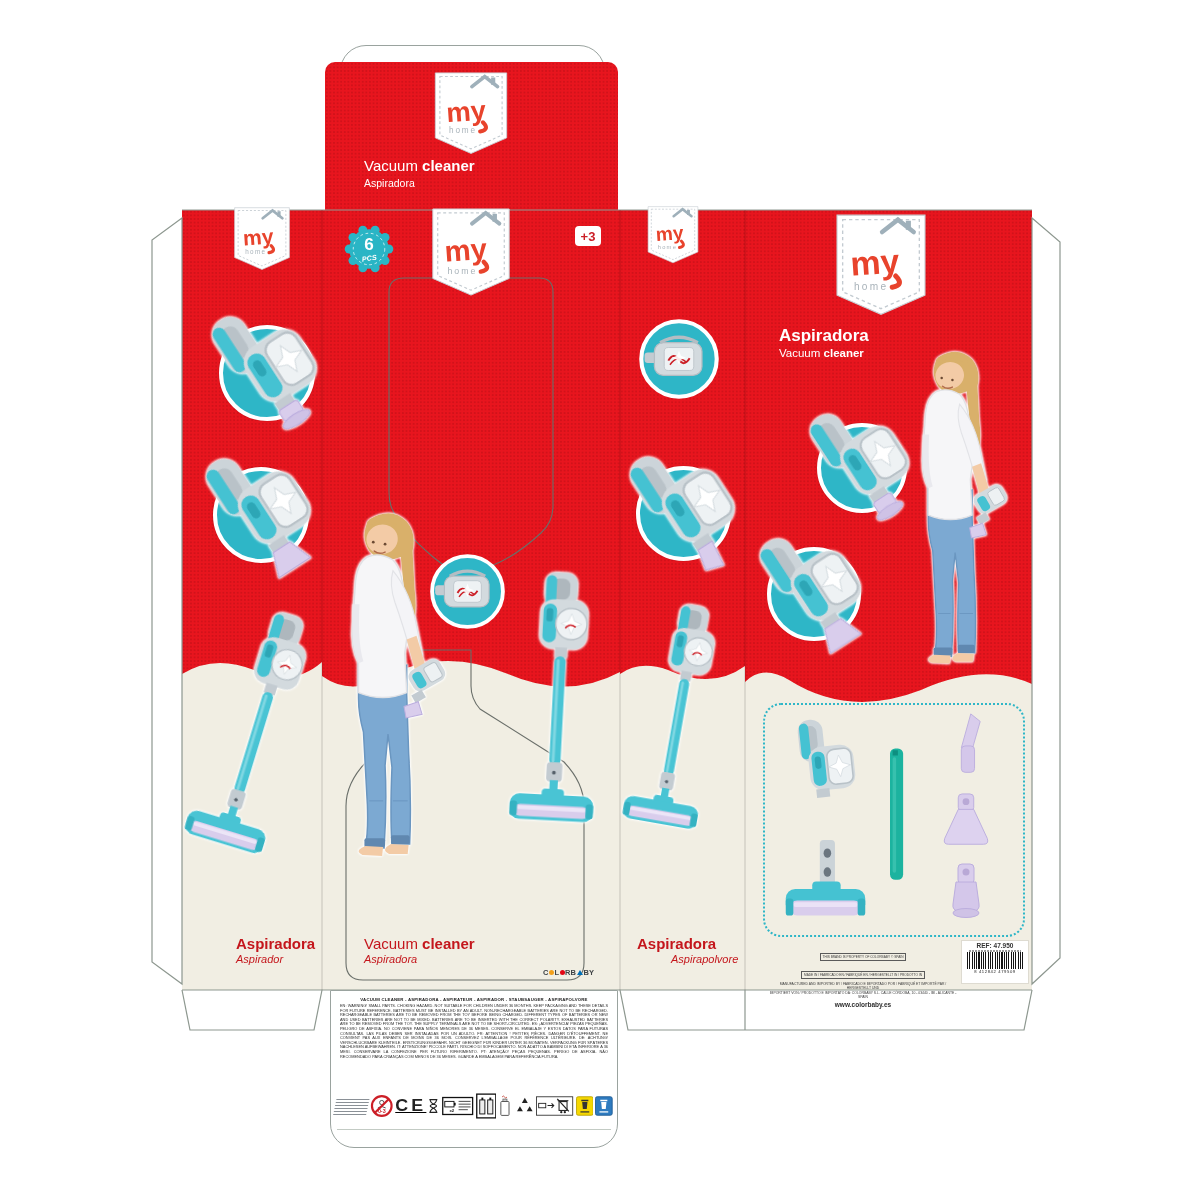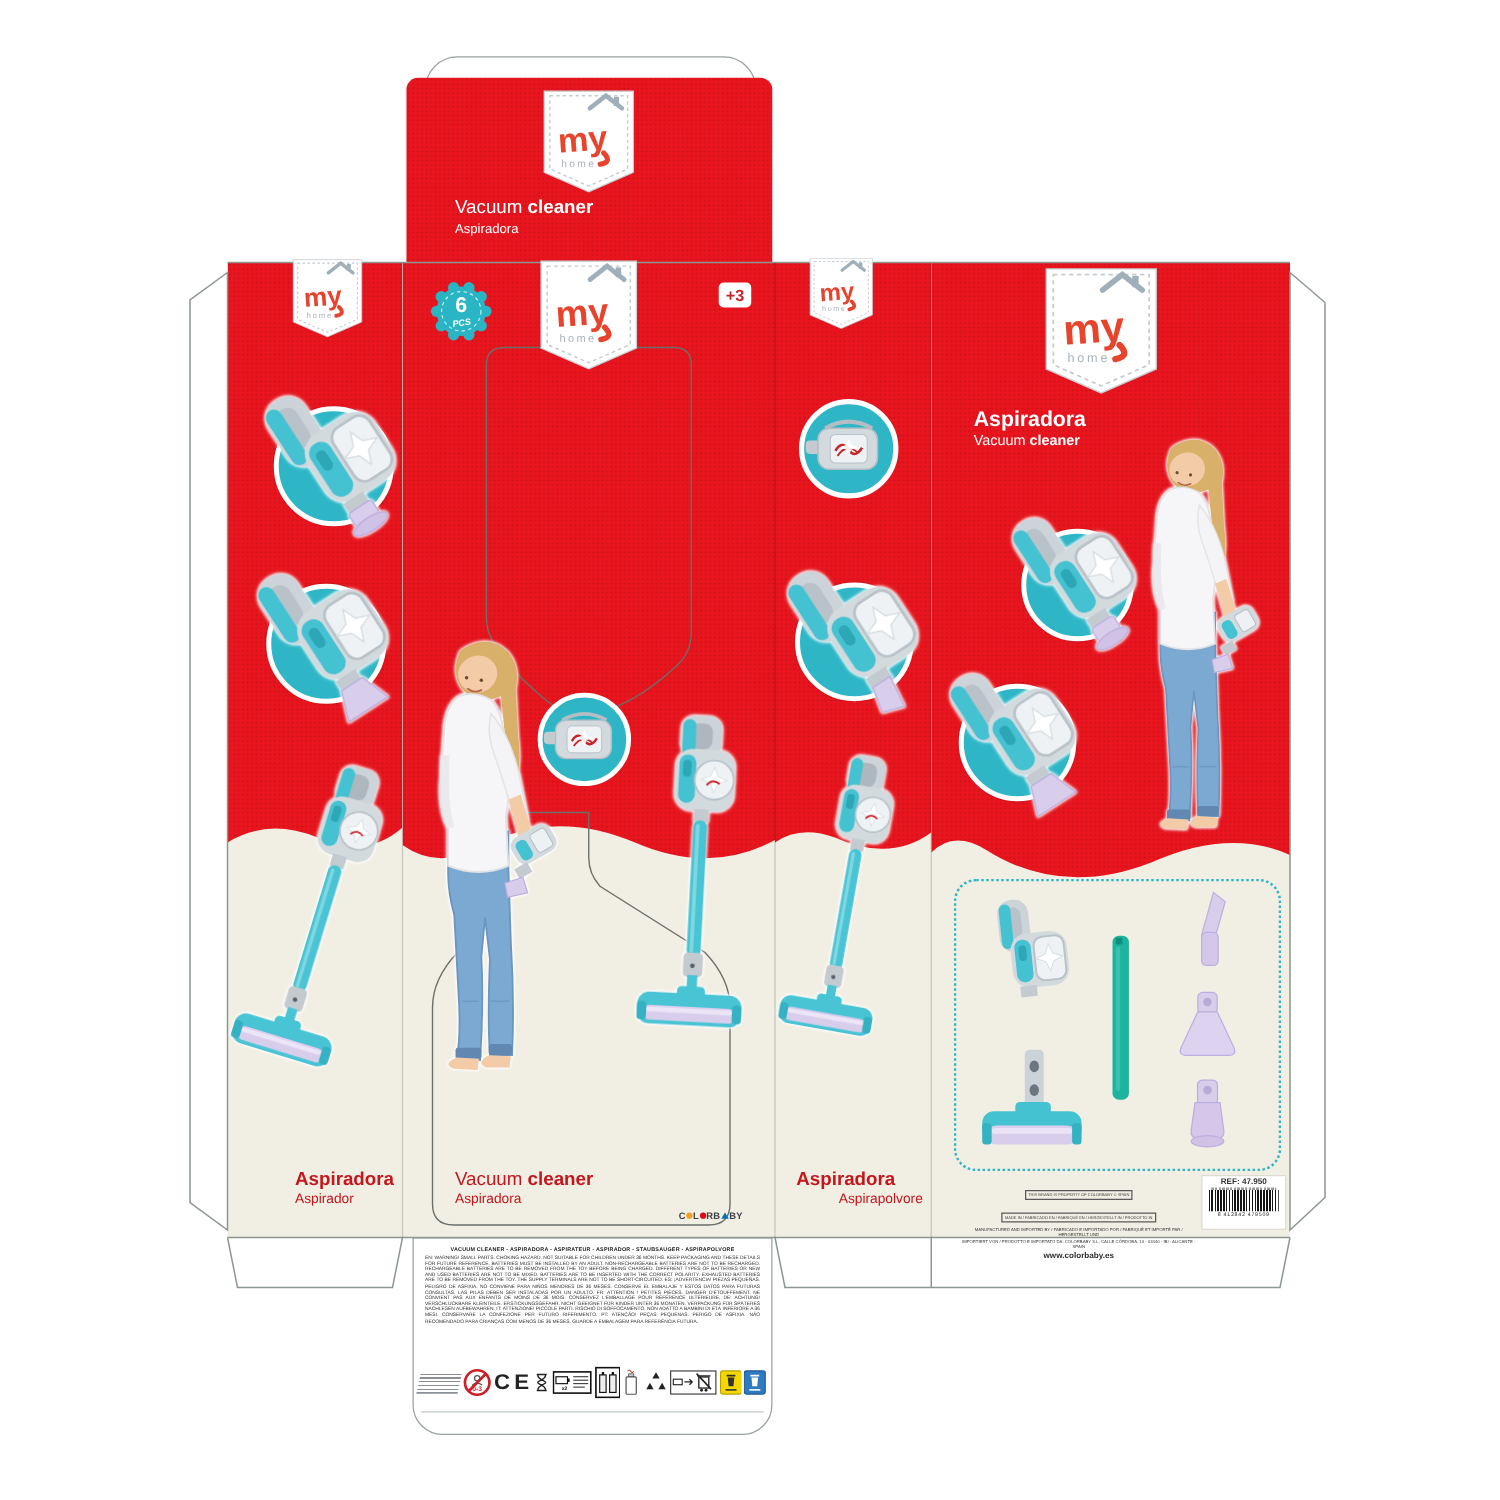--- a/index.html
+++ b/index.html
@@ -8,21 +8,21 @@
   .abs{position:absolute;}
   .red-tex{background-color:#e8151e;
            background-image:radial-gradient(rgba(90,0,5,.16) .7px, transparent .8px);
            background-size:3.6px 3.6px;}
   .panel{position:absolute;top:210px;height:780px;background:#f1eee3;}
   .redzone{position:absolute;left:0;top:0;width:100%;height:100%;}
   .tcirc{position:absolute;border-radius:50%;background:#2eb6c7;border:4px solid #ffffff;
          box-shadow:0 0 0 1px rgba(0,0,0,.05);}
   .glow{filter:drop-shadow(0 0 1.2px #fff) drop-shadow(0 0 1.2px #fff);}
   .ptitle{font-weight:bold;font-size:15px;color:#c4161c;line-height:1.1;}
-  .psub{font-size:11px;color:#c4161c;line-height:1.2;}
+  .psub{font-size:11px;color:#c4161c;line-height:1.2;font-style:italic;}
   .wtitle{color:#ffffff;font-size:15px;line-height:1.1;}
   .wtitle b{font-weight:bold;}
   .wsub{color:#ffffff;font-size:10.5px;}
   .legal{font-size:3.4px;color:#3a3a3a;text-align:center;line-height:1.35;}
   .legalbox{display:inline-block;border:.5px solid #5a5a5a;padding:.8px 2px;font-size:3.2px;color:#3a3a3a;}
   .warnbody{font-size:3.9px;line-height:1.18;color:#2e2e2e;text-align:justify;}
   .warnhead{font-size:4.3px;font-weight:bold;color:#222;text-align:center;letter-spacing:.2px;}
   .cb-letter{font-size:7.5px;font-weight:800;color:#3f4346;letter-spacing:.2px;}
   .cb-dot{display:inline-block;width:5px;height:5px;border-radius:50%;margin:0 .4px 0 .4px;}
   .iconrow{position:absolute;display:flex;align-items:center;justify-content:center;gap:2px;}
@@ -331,21 +331,21 @@
     <div style="height:2px;margin:.5px 4px;background:repeating-linear-gradient(90deg,#999 0 2px,transparent 2px 3px);"></div>
     <div class="barbars" style="margin:0 2px;"></div>
     <div style="font-size:4.2px;color:#222;letter-spacing:.6px;">8 412842 479509</div>
   </div>
 
   <div class="abs" style="left:330px;top:990px;width:288px;height:158px;background:#fff;border:1px solid #9aa39f;border-radius:0 0 24px 24px;box-sizing:border-box;">
     <div class="warnhead" style="margin:6px 10px 2px;">VACUUM CLEANER - ASPIRADORA - ASPIRATEUR - ASPIRADOR - STAUBSAUGER - ASPIRAPOLVORE</div>
     <div class="warnbody" style="margin:0 9px;height:76px;overflow:hidden;">EN: WARNING! SMALL PARTS. CHOKING HAZARD. NOT SUITABLE FOR CHILDREN UNDER 36 MONTHS. KEEP PACKAGING AND THESE DETAILS FOR FUTURE REFERENCE. BATTERIES MUST BE INSTALLED BY AN ADULT. NON-RECHARGEABLE BATTERIES ARE NOT TO BE RECHARGED. RECHARGEABLE BATTERIES ARE TO BE REMOVED FROM THE TOY BEFORE BEING CHARGED. DIFFERENT TYPES OF BATTERIES OR NEW AND USED BATTERIES ARE NOT TO BE MIXED. BATTERIES ARE TO BE INSERTED WITH THE CORRECT POLARITY. EXHAUSTED BATTERIES ARE TO BE REMOVED FROM THE TOY. THE SUPPLY TERMINALS ARE NOT TO BE SHORT-CIRCUITED. ES: ¡ADVERTENCIA! PIEZAS PEQUEÑAS. PELIGRO DE ASFIXIA. NO CONVIENE PARA NIÑOS MENORES DE 36 MESES. CONSERVE EL EMBALAJE Y ESTOS DATOS PARA FUTURAS CONSULTAS. LAS PILAS DEBEN SER INSTALADAS POR UN ADULTO. FR: ATTENTION ! PETITES PIÈCES. DANGER D'ÉTOUFFEMENT. NE CONVIENT PAS AUX ENFANTS DE MOINS DE 36 MOIS. CONSERVEZ L'EMBALLAGE POUR RÉFÉRENCE ULTÉRIEURE. DE: ACHTUNG! VERSCHLUCKBARE KLEINTEILE. ERSTICKUNGSGEFAHR. NICHT GEEIGNET FÜR KINDER UNTER 36 MONATEN. VERPACKUNG FÜR SPÄTERES NACHLESEN AUFBEWAHREN. IT: ATTENZIONE! PICCOLE PARTI. RISCHIO DI SOFFOCAMENTO. NON ADATTO A BAMBINI DI ETÀ INFERIORE A 36 MESI. CONSERVARE LA CONFEZIONE PER FUTURO RIFERIMENTO. PT: ATENÇÃO! PEÇAS PEQUENAS. PERIGO DE ASFIXIA. NÃO RECOMENDADO PARA CRIANÇAS COM MENOS DE 36 MESES. GUARDE A EMBALAGEM PARA REFERÊNCIA FUTURA.</div>
     <div style="position:absolute;left:6px;right:6px;top:138px;border-top:1px solid #c3cbc4;"></div>
 
-    <div class="iconrow" style="left:4px;right:4px;top:98px;height:34px;">
+    <div class="iconrow" style="left:4px;right:4px;top:98px;height:34px;text-decoration:underline;">
       <div style="width:34px;height:18px;transform:skewX(-12deg);background:repeating-linear-gradient(0deg,#8a9096 0 1px,transparent 1px 3px);"></div>
       <svg width="24" height="24" viewBox="0 0 24 24">
         <circle cx="12" cy="12" r="10" fill="#fff" stroke="#cc1f27" stroke-width="2.2"></circle>
         <circle cx="12" cy="8.5" r="2.2" fill="none" stroke="#555" stroke-width="1"></circle>
         <path d="M8,14 q4,-3 8,0" fill="none" stroke="#555" stroke-width="1"></path>
         <text x="12" y="19" text-anchor="middle" font-size="5.5" font-weight="bold" fill="#cc1f27" font-family="Liberation Sans, sans-serif">0-3</text>
         <line x1="4.5" y1="19.5" x2="19.5" y2="4.5" stroke="#cc1f27" stroke-width="2.2"></line>
       </svg>
       <span style="font-size:17px;font-weight:bold;color:#222;letter-spacing:3px;transform:scaleX(1.05);">CE</span>
       <svg width="13" height="20" viewBox="0 0 16 20">

